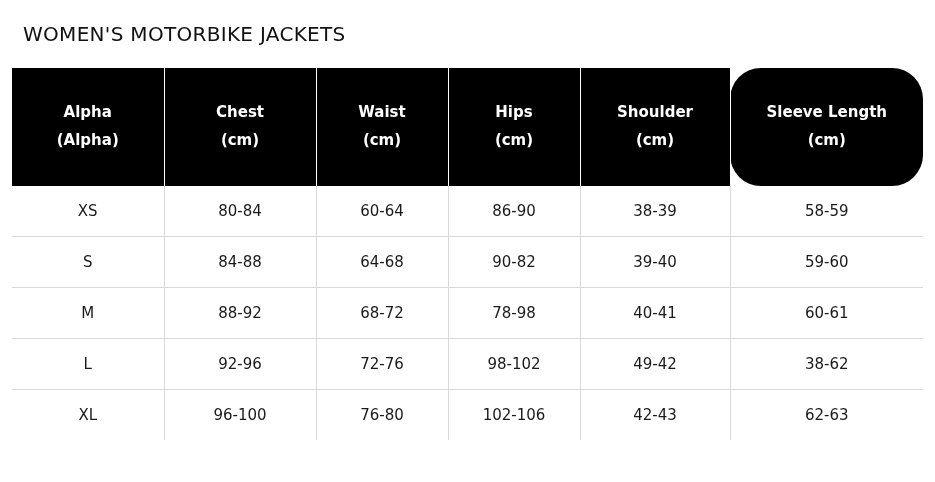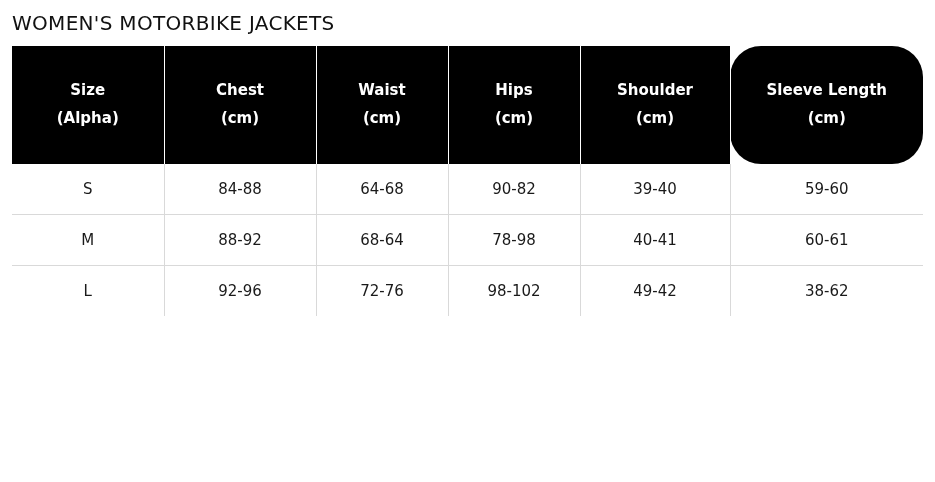--- a/index.html
+++ b/index.html
@@ -19,21 +19,21 @@
     height: 482px;
     position: relative;
     box-sizing: border-box;
   }
   .page-title {
     font-size: 20px;
     font-weight: 400;
     letter-spacing: 0.3px;
     color: #111111;
     padding: 8px 0 0 12px;
-    margin: 0;
+    margin: 11px;
     height: 38px;
     line-height: 30px;
     font-family: "DejaVu Sans", "Liberation Sans", sans-serif;
     border-radius: 22px;
   }
   table.size-table {
     border-collapse: collapse;
     width: 911px;
     margin-left: 12px;
     table-layout: fixed;
@@ -94,21 +94,21 @@
       <col class="c0">
         <col class="c1">
         <col class="c2">
         <col class="c3">
         <col class="c4">
         <col class="c5">
     </colgroup>
     <thead>
       <tr>
         <th>
-          <span class="hdr-line">Size</span>
+          <span class="hdr-line">Alpha</span>
           <span class="hdr-line">(Alpha)</span>
         </th>
         <th>
           <span class="hdr-line">Chest</span>
           <span class="hdr-line">(cm)</span>
         </th>
         <th>
           <span class="hdr-line">Waist</span>
           <span class="hdr-line">(cm)</span>
         </th>
@@ -121,39 +121,55 @@
           <span class="hdr-line">(cm)</span>
         </th>
         <th>
           <span class="hdr-line">Sleeve Length</span>
           <span class="hdr-line">(cm)</span>
         </th>
       </tr>
     </thead>
     <tbody>
       <tr>
+        <td>XS</td>
+        <td>80-84</td>
+        <td>60-64</td>
+        <td>86-90</td>
+        <td>38-39</td>
+        <td>58-59</td>
+      </tr>
+      <tr>
         <td>S</td>
         <td>84-88</td>
         <td>64-68</td>
         <td>90-82</td>
         <td>39-40</td>
         <td>59-60</td>
       </tr>
       <tr>
         <td>M</td>
         <td>88-92</td>
-        <td>68-64</td>
+        <td>68-72</td>
         <td>78-98</td>
         <td>40-41</td>
         <td>60-61</td>
       </tr>
       <tr>
         <td>L</td>
         <td>92-96</td>
         <td>72-76</td>
         <td>98-102</td>
         <td>49-42</td>
         <td>38-62</td>
       </tr>
+      <tr>
+        <td>XL</td>
+        <td>96-100</td>
+        <td>76-80</td>
+        <td>102-106</td>
+        <td>42-43</td>
+        <td>62-63</td>
+      </tr>
     </tbody>
   </table>
 
 </div>
 
 </body></html>

